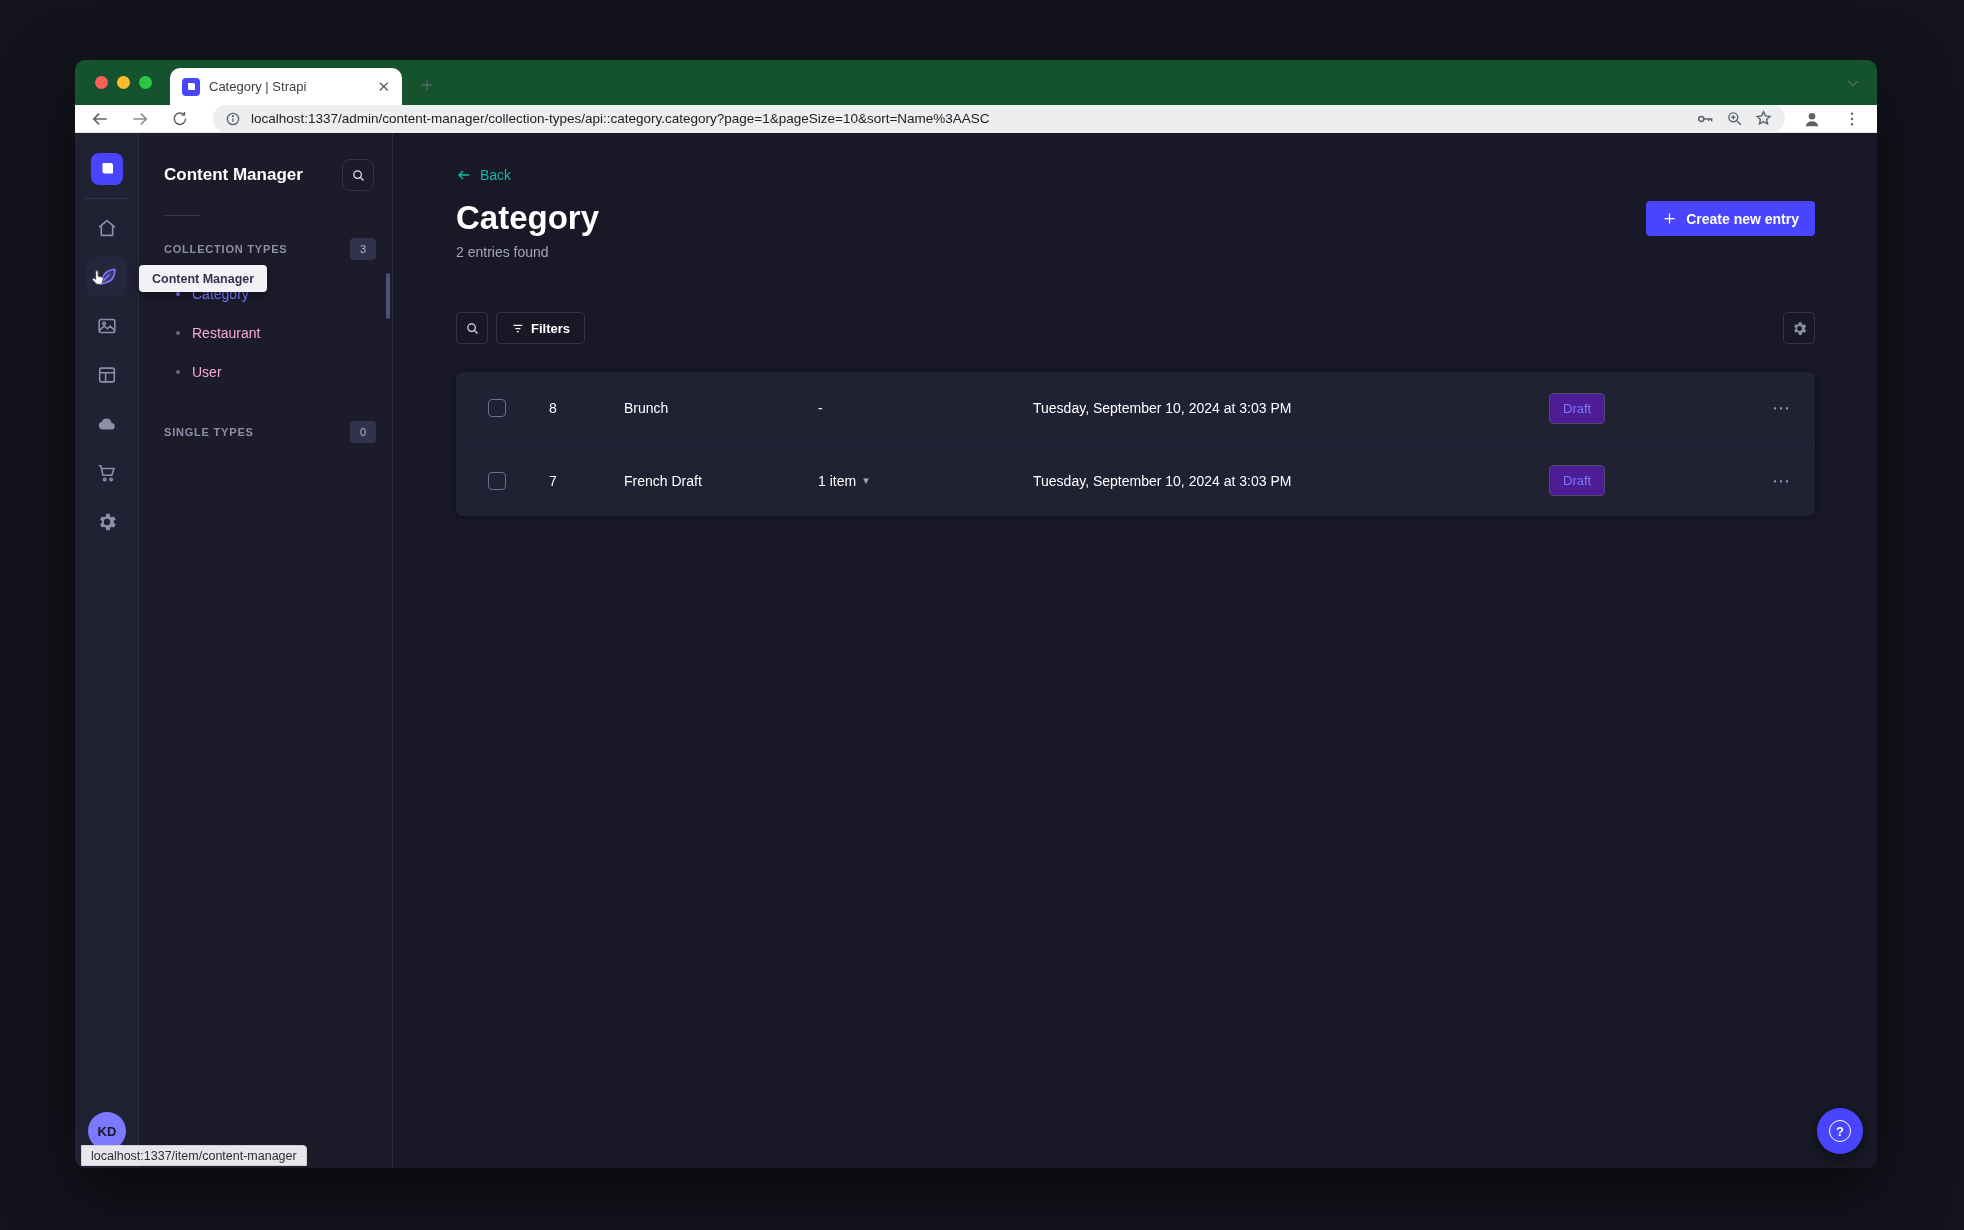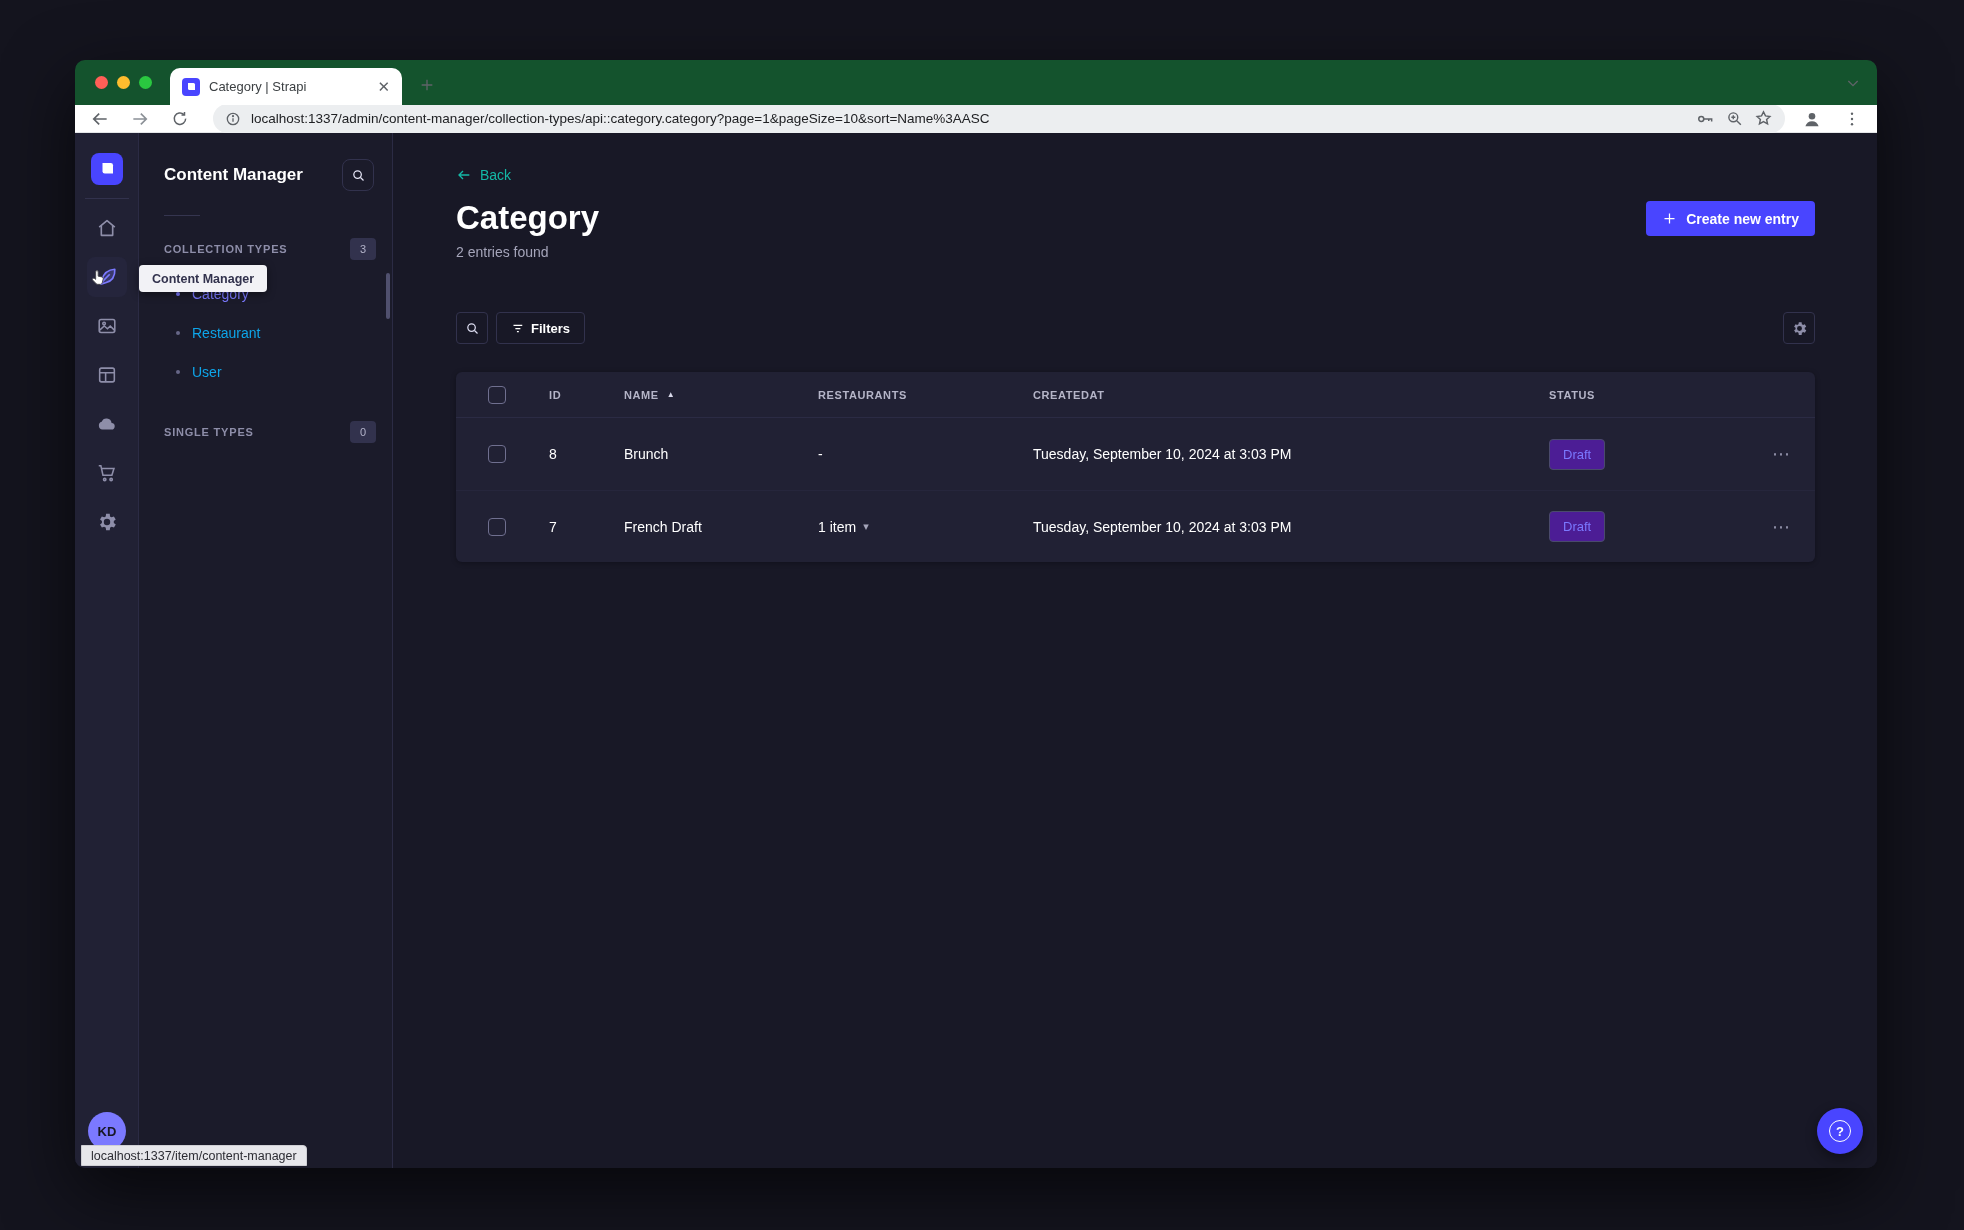--- a/index.html
+++ b/index.html
@@ -41,21 +41,21 @@
 
   .subnav{ width:254px; flex:none; background:#1b1b2a; border-right:1px solid #2b2b44; position:relative; }
   .subnav-head{ margin-top:26px; padding:0 18px 0 25px; display:flex; align-items:center; justify-content:space-between; }
   .subnav-title{ font-size:17px; font-weight:bold; color:#ffffff; }
   .subnav-search{ width:32px; height:32px; border:1px solid #32324d; border-radius:8px; background:transparent; color:#e4e4f5; display:flex; align-items:center; justify-content:center; }
   .subnav-div{ margin:24px 0 0 25px; width:36px; border-top:1px solid #35354f; }
   .section-head{ margin-top:22px; padding:0 16px 0 25px; display:flex; align-items:center; justify-content:space-between; }
   .section-label{ font-size:11px; font-weight:bold; letter-spacing:.8px; color:#8e8ea9; }
   .section-badge{ min-width:26px; height:22px; padding:0 6px; background:#32324d; border-radius:4px; color:#b3b3c9; font-size:11px; display:flex; align-items:center; justify-content:center; }
   .ct-list{ list-style:none; margin-top:14px; }
-  .ct-item{ height:39px; display:flex; align-items:center; gap:12px; padding-left:37px; font-size:14px; color:#0ea5e9; }
+  .ct-item{ height:39px; display:flex; align-items:center; gap:12px; padding-left:37px; font-size:14px; color:#f9a8d4; }
   .ct-item .dot{ width:4px; height:4px; border-radius:50%; background:#666687; flex:none; }
   .ct-item.active{ color:#7b79ff; }
   .ct-item.active .dot{ background:#7b79ff; }
   .single-head{ margin-top:30px; }
   .scroll-thumb{ position:absolute; right:2px; top:140px; width:4px; height:46px; border-radius:2px; background:#50506e; }
 
   .tooltip{ position:absolute; left:64px; top:132px; height:27px; padding:0 13px; background:#f2f2f6; border-radius:4px;
     display:flex; align-items:center; font-size:12.5px; font-weight:bold; color:#32324d; box-shadow:0 2px 8px rgba(0,0,0,.45); z-index:5; }
   .cursor{ position:absolute; left:14px; top:136px; z-index:6; }
 
@@ -317,40 +317,20 @@
           <span>Filters</span>
         </button>
         <button class="sq-btn settings-btn">
           <svg width="17" height="17" viewBox="0 0 24 24" fill="currentColor">
               <path fill-rule="evenodd" d="M19.4 13c.04-.32.06-.65.06-1s-.02-.68-.06-1l2.1-1.6-2-3.5-2.5 1c-.5-.4-1.1-.7-1.7-1L15 3h-4l-.4 2.9c-.6.3-1.2.6-1.7 1l-2.5-1-2 3.5L6.5 11c-.04.32-.06.65-.06 1s.02.68.06 1l-2.1 1.6 2 3.5 2.5-1c.5.4 1.1.7 1.7 1L11 21h4l.4-2.9c.6-.3 1.2-.6 1.7-1l2.5 1 2-3.5zM12 15.5a3.5 3.5 0 1 1 0-7 3.5 3.5 0 0 1 0 7z"></path>
             </svg>
         </button>
       </div>
 
       <div class="table">
-        <div class="tr head">
-          <span class="checkbox"></span>
-          <span class="th">
-              <span>ID</span>
-            </span>
-          <span class="th">
-              <span>NAME</span>
-              <span class="sort">▲</span>
-            </span>
-          <span class="th">
-              <span>RESTAURANTS</span>
-            </span>
-          <span class="th">
-              <span>CREATEDAT</span>
-            </span>
-          <span class="th">
-              <span>STATUS</span>
-            </span>
-          <span></span>
-        </div>
 
         <div class="tr body-row">
           <span class="checkbox"></span>
           <span class="td">8</span>
           <span class="td">Brunch</span>
           <span class="td">-</span>
           <span class="td">Tuesday, September 10, 2024 at 3:03 PM</span>
           <span class="td">
               <span class="status-badge">Draft</span>
             </span>

